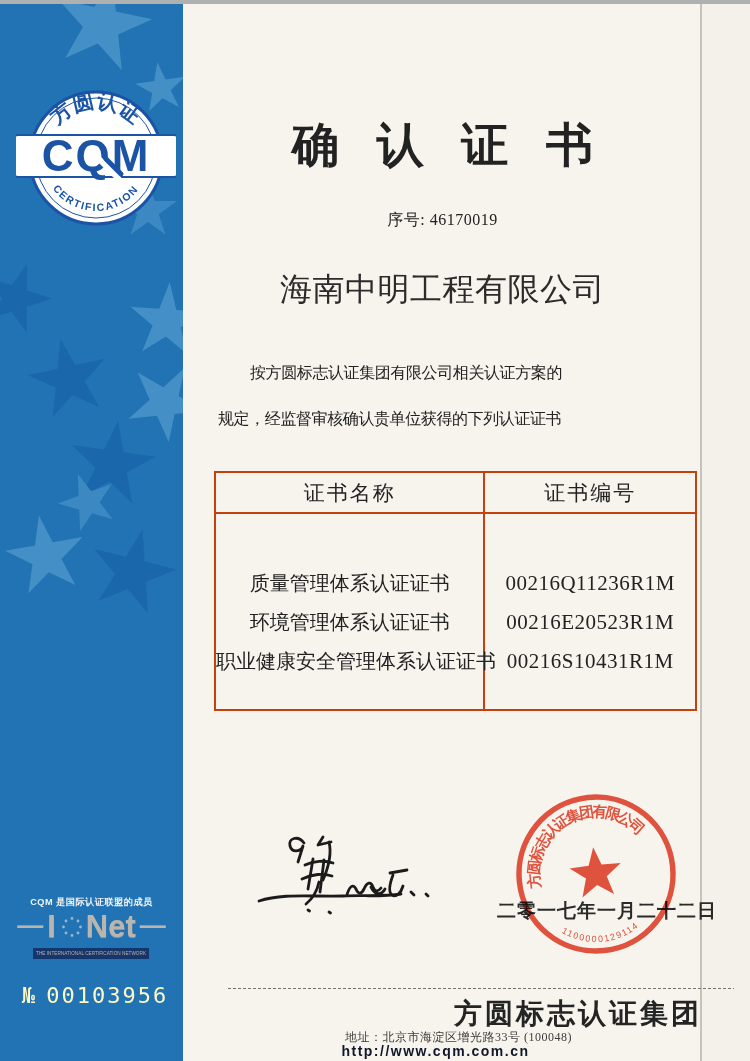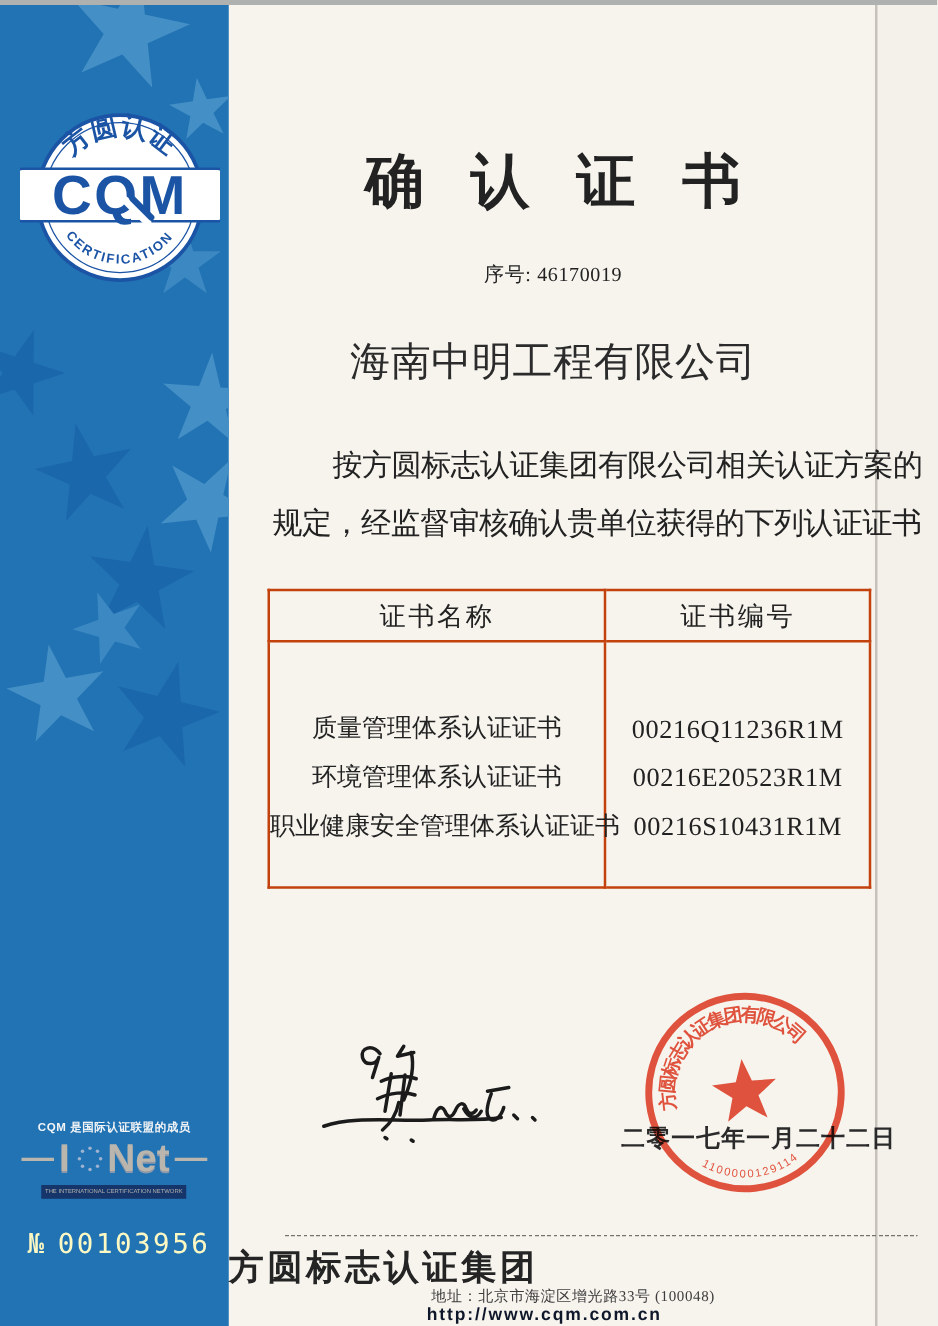--- a/index.html
+++ b/index.html
@@ -72,21 +72,21 @@
   }
   .serial-line {
     position:absolute; top:206px; left:0; width:519px; text-align:center;
     font-size:16px; color:#222; letter-spacing:0.5px;
   }
   .company-name {
     position:absolute; top:264px; left:0; width:519px; text-align:center;
     font-size:32px; color:#2b2b2b; letter-spacing:0.5px;
   }
   .body-par { position:absolute; top:346px; left:35px; width:434px; }
-  .body-line { font-size:24px; letter-spacing:-0.4px; line-height:46px; color:#222; white-space:nowrap; }
+  .body-line { font-size:16px; letter-spacing:-0.4px; line-height:46px; color:#222; white-space:nowrap; }
   .body-line.first { text-indent:2em; }
   .body-line.last { letter-spacing:9px; }
 
   .cert-table {
     position:absolute; top:467px; left:31px; width:483px; height:240px;
     border-collapse:collapse; table-layout:fixed;
   }
   .cert-table th, .cert-table td { border:2px solid #c2410c; }
   .cert-table th {
     height:41px; font-size:21px; font-weight:normal; text-align:center;
@@ -103,21 +103,21 @@
   .date-line {
     position:absolute; top:894px; left:314px; z-index:2;
     font-size:19px; font-weight:600; letter-spacing:1px; color:#2a2a2a; white-space:nowrap;
   }
 
   .footer-sep {
     position:absolute; top:984px; left:45px; width:506px; height:1px;
     background:repeating-linear-gradient(90deg, #75736d 0 3px, transparent 3px 5px);
   }
   .footer-name {
-    position:absolute; top:991px; left:0; width:519px; text-align:left;
+    position:absolute; top:991px; left:0; width:519px; text-align:right;
     font-family:"Liberation Sans", sans-serif; font-weight:bold;
     font-size:28px; letter-spacing:3px; color:#242424;
   }
   .footer-address {
     position:absolute; top:1025px; left:0; width:551px; text-align:center;
     font-size:12px; color:#3c3c3c; letter-spacing:0.5px;
   }
   .footer-url {
     position:absolute; top:1039px; left:0; width:505px; text-align:center;
     font-family:"Liberation Sans", sans-serif; font-weight:bold;

